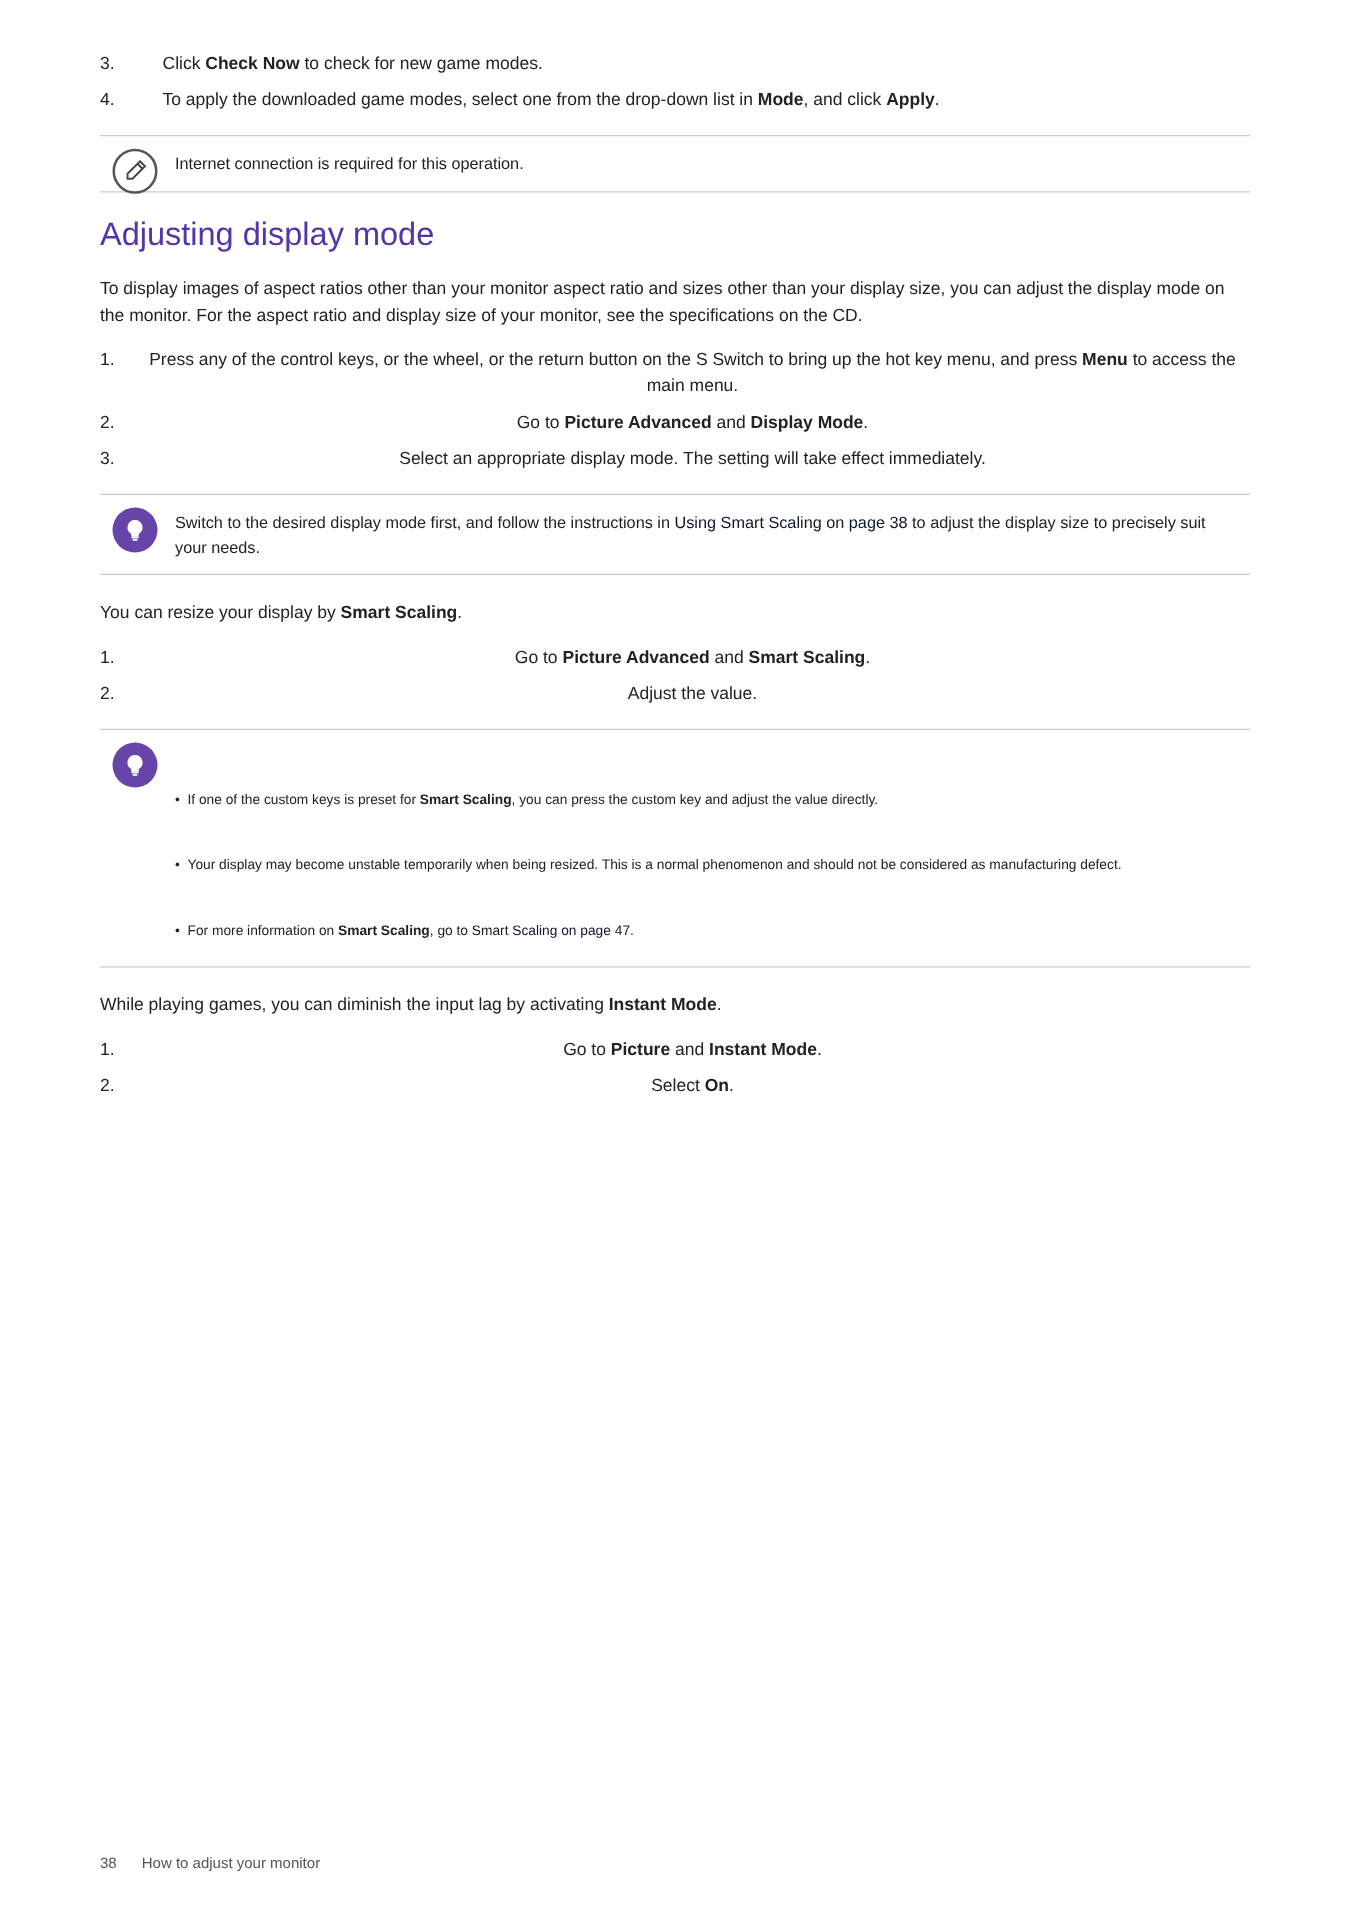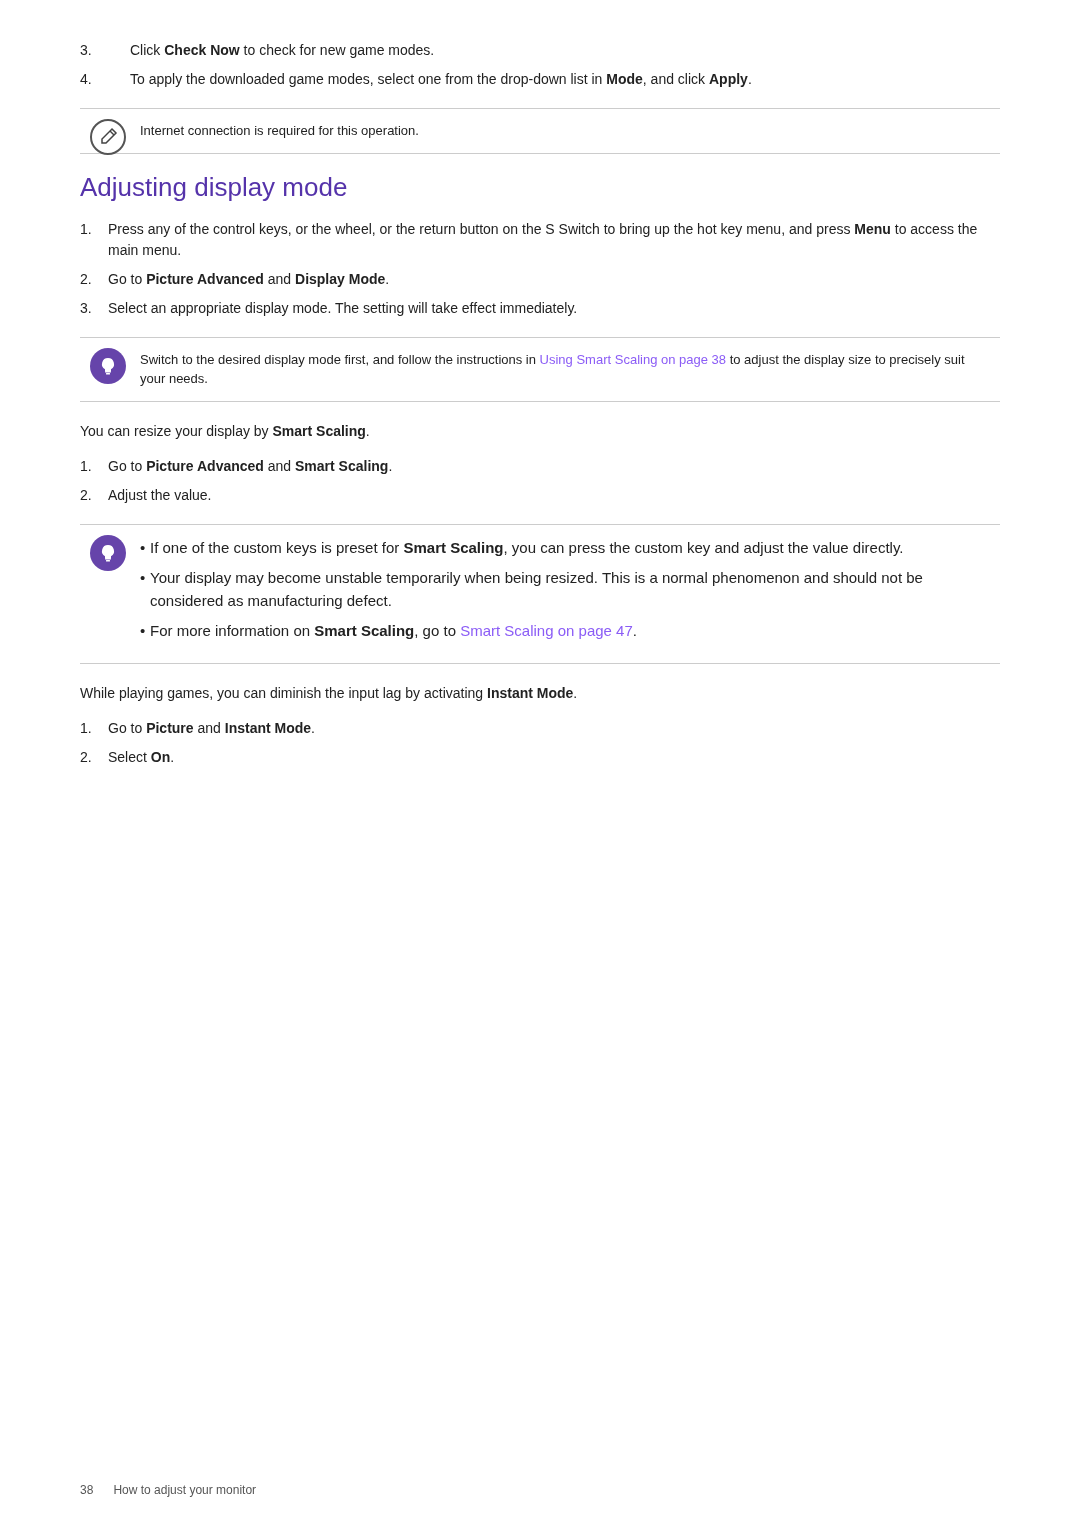--- a/index.html
+++ b/index.html
@@ -106,45 +106,47 @@
       font-size: 14px;
       line-height: 1.5;
     }
 
     .section-list li .num {
       min-width: 28px;
     }
 
     .section-list li .content {
       flex: 1;
+      text-align: center;
     }
 
     
     b, strong {
       font-weight: bold;
     }
 
     
     a {
-      color: #8b5cf6;
+      color: #0f172a;
       text-decoration: none;
     }
 
     
     .tip-list {
       list-style: none;
       padding: 0;
     }
 
     .tip-list li {
       padding-left: 10px;
       margin-bottom: 8px;
-      font-size: 15px;
+      font-size: 11px;
       line-height: 1.5;
       position: relative;
+      margin-top: 36px;
     }
 
     .tip-list li::before {
       content: "•";
       position: absolute;
       left: 0;
     }
 
     
     .page-footer {
@@ -193,20 +195,21 @@
         <path d="M14 2l4 4-10 10H4v-4L14 2z" stroke="#444" stroke-width="1.5" fill="none"></path>
         <path d="M12 4l4 4" stroke="#444" stroke-width="1.5"></path>
       </svg>
     </div>
     <span>Internet connection is required for this operation.</span>
   </div>
 
   <div>
     <h2 class="section-heading">Adjusting display mode</h2>
 
+    <p class="body-para">To display images of aspect ratios other than your monitor aspect ratio and sizes other than your display size, you can adjust the display mode on the monitor. For the aspect ratio and display size of your monitor, see the specifications on the CD.</p>
 
     <ol class="section-list">
       <li>
         <span class="num">1.</span>
         <span class="content">
           Press any of the control keys, or the wheel, or the return button on the S Switch to bring up the hot key menu, and press <b>Menu</b> to access the main menu.
         </span>
       </li>
       <li>
         <span class="num">2.</span>

